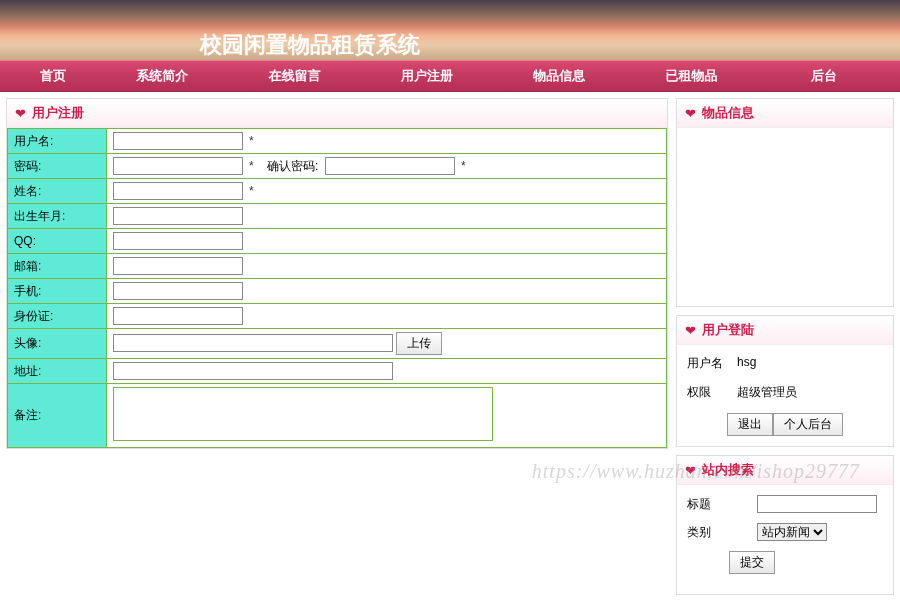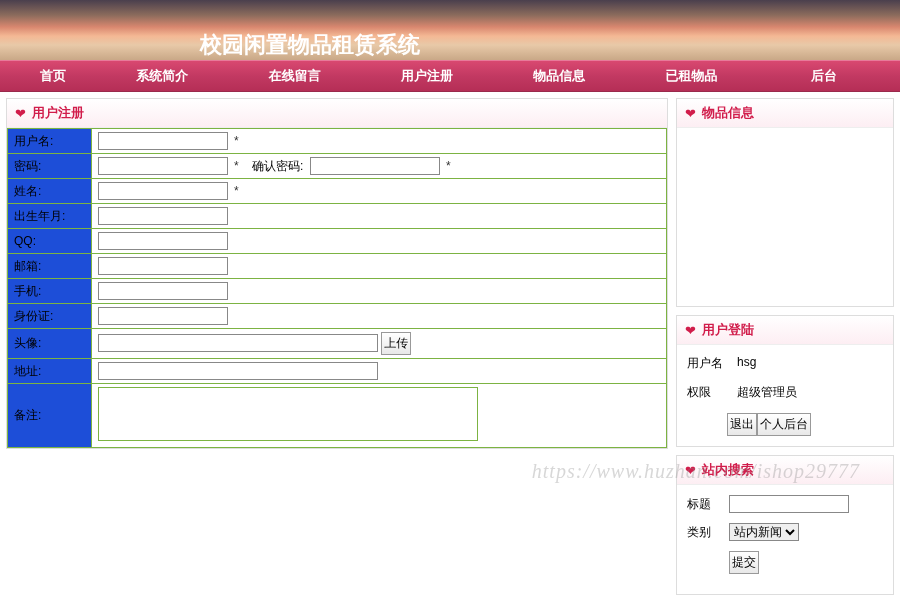--- a/index.html
+++ b/index.html
@@ -52,48 +52,48 @@
     .panel-body { padding: 0; }
     
     .form-table { width: 100%; border-collapse: collapse; }
     .form-table td {
       border: 1px solid #7cb342;
       padding: 3px 6px;
       font-size: 12px;
       vertical-align: middle;
       height: 23px;
     }
-    .label-cell { width: 84px; background: #1d4ed8; }
+    .label-cell { width: 99px; background: #5eead4; }
     .form-table input[type="text"], .form-table input[type="password"] {
       border: 1px solid #888;
       padding: 1px 2px;
       font-size: 12px;
       height: 18px;
     }
     .form-table select { border: 1px solid #888; font-size: 12px; }
     .star { color: #333; margin-left: 6px; }
     .btn {
-      padding: 2px 2px;
+      padding: 2px 10px;
       font-size: 12px;
       border: 1px solid #999;
       background: linear-gradient(#fff, #e8e8e8);
       cursor: pointer;
     }
     .textarea-cell { height: 60px; vertical-align: top; }
     textarea { width: 380px; height: 54px; border: 1px solid #7cb342; resize: none; }
     
     .announce-body { height: 178px; }
     
     .login-body { padding: 10px; }
     .login-row { display: flex; margin-bottom: 12px; font-size: 12px; }
     .login-label { width: 50px; }
     .login-btns { display: flex; margin-top: 6px; margin-left: 40px; }
     
     .search-body { padding: 10px; }
-    .search-row { display: flex; align-items: center; margin-bottom: 10px; font-size: 12px; }
+    .search-row { display: flex; align-items: center; margin-bottom: 10px; font-size: 12px; gap: 28px; }
     .search-label { width: 42px; }
     .search-row input { border: 1px solid #888; height: 18px; width: 120px; }
     .search-row select { border: 1px solid #888; font-size: 12px; }
     
     .watermark {
       position: fixed;
       top: 460px;
       right: 40px;
       font-size: 20px;
       color: rgba(140,140,140,0.35);

